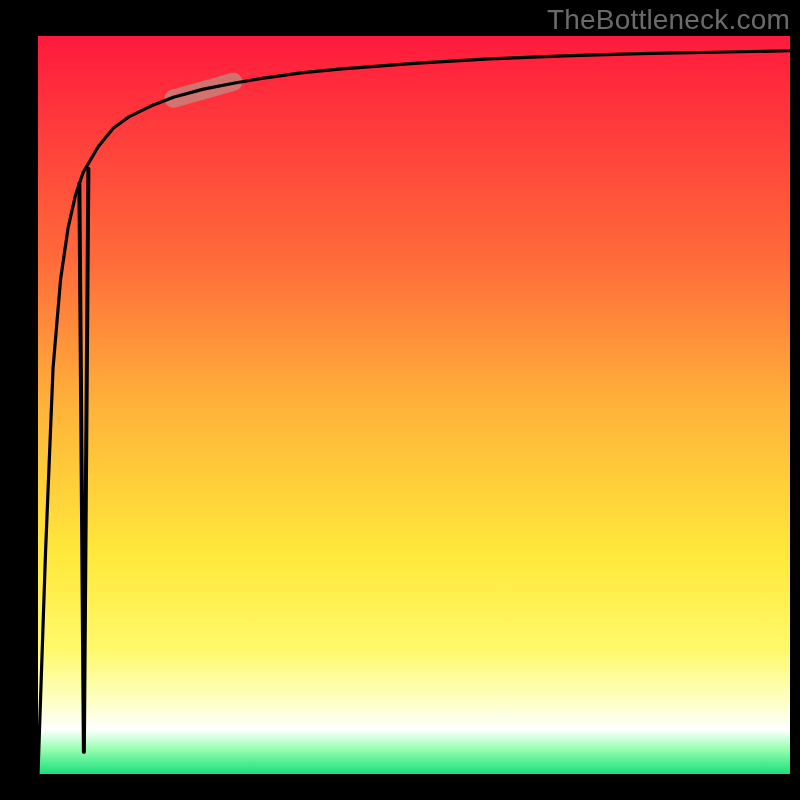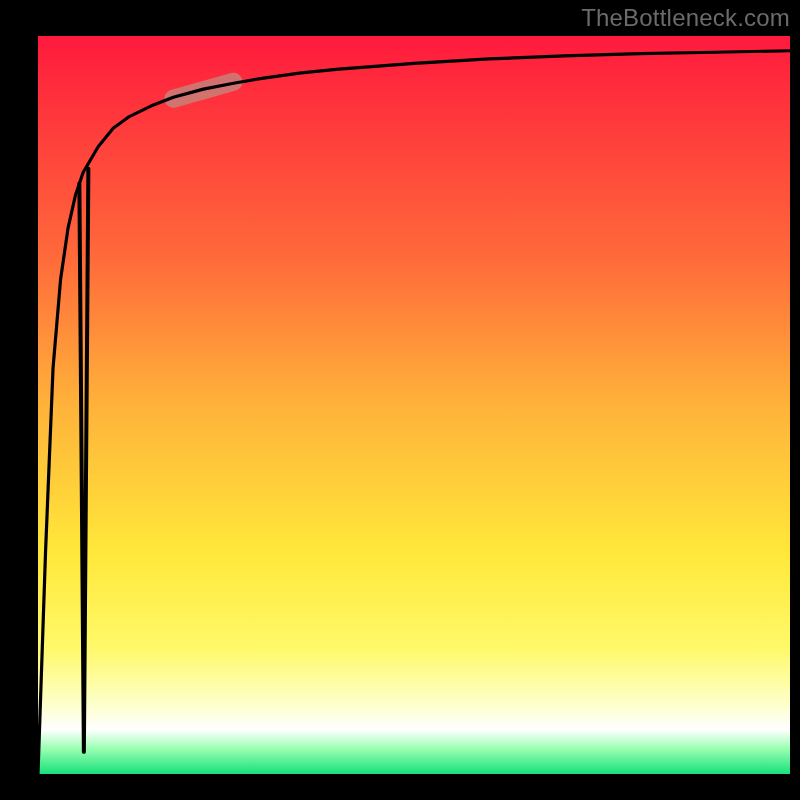--- a/index.html
+++ b/index.html
@@ -13,21 +13,21 @@
   }
   .stage {
     position: relative;
     width: 800px;
     height: 800px;
   }
   .watermark {
     position: absolute;
     top: 4px;
     right: 10px;
-    font-size: 24px;
+    font-size: 28px;
     color: #6b6b6b;
     font-weight: 400;
     letter-spacing: 0.2px;
     user-select: none;
   }
   svg {
     position: absolute;
     left: 0;
     top: 0;
     display: block;

